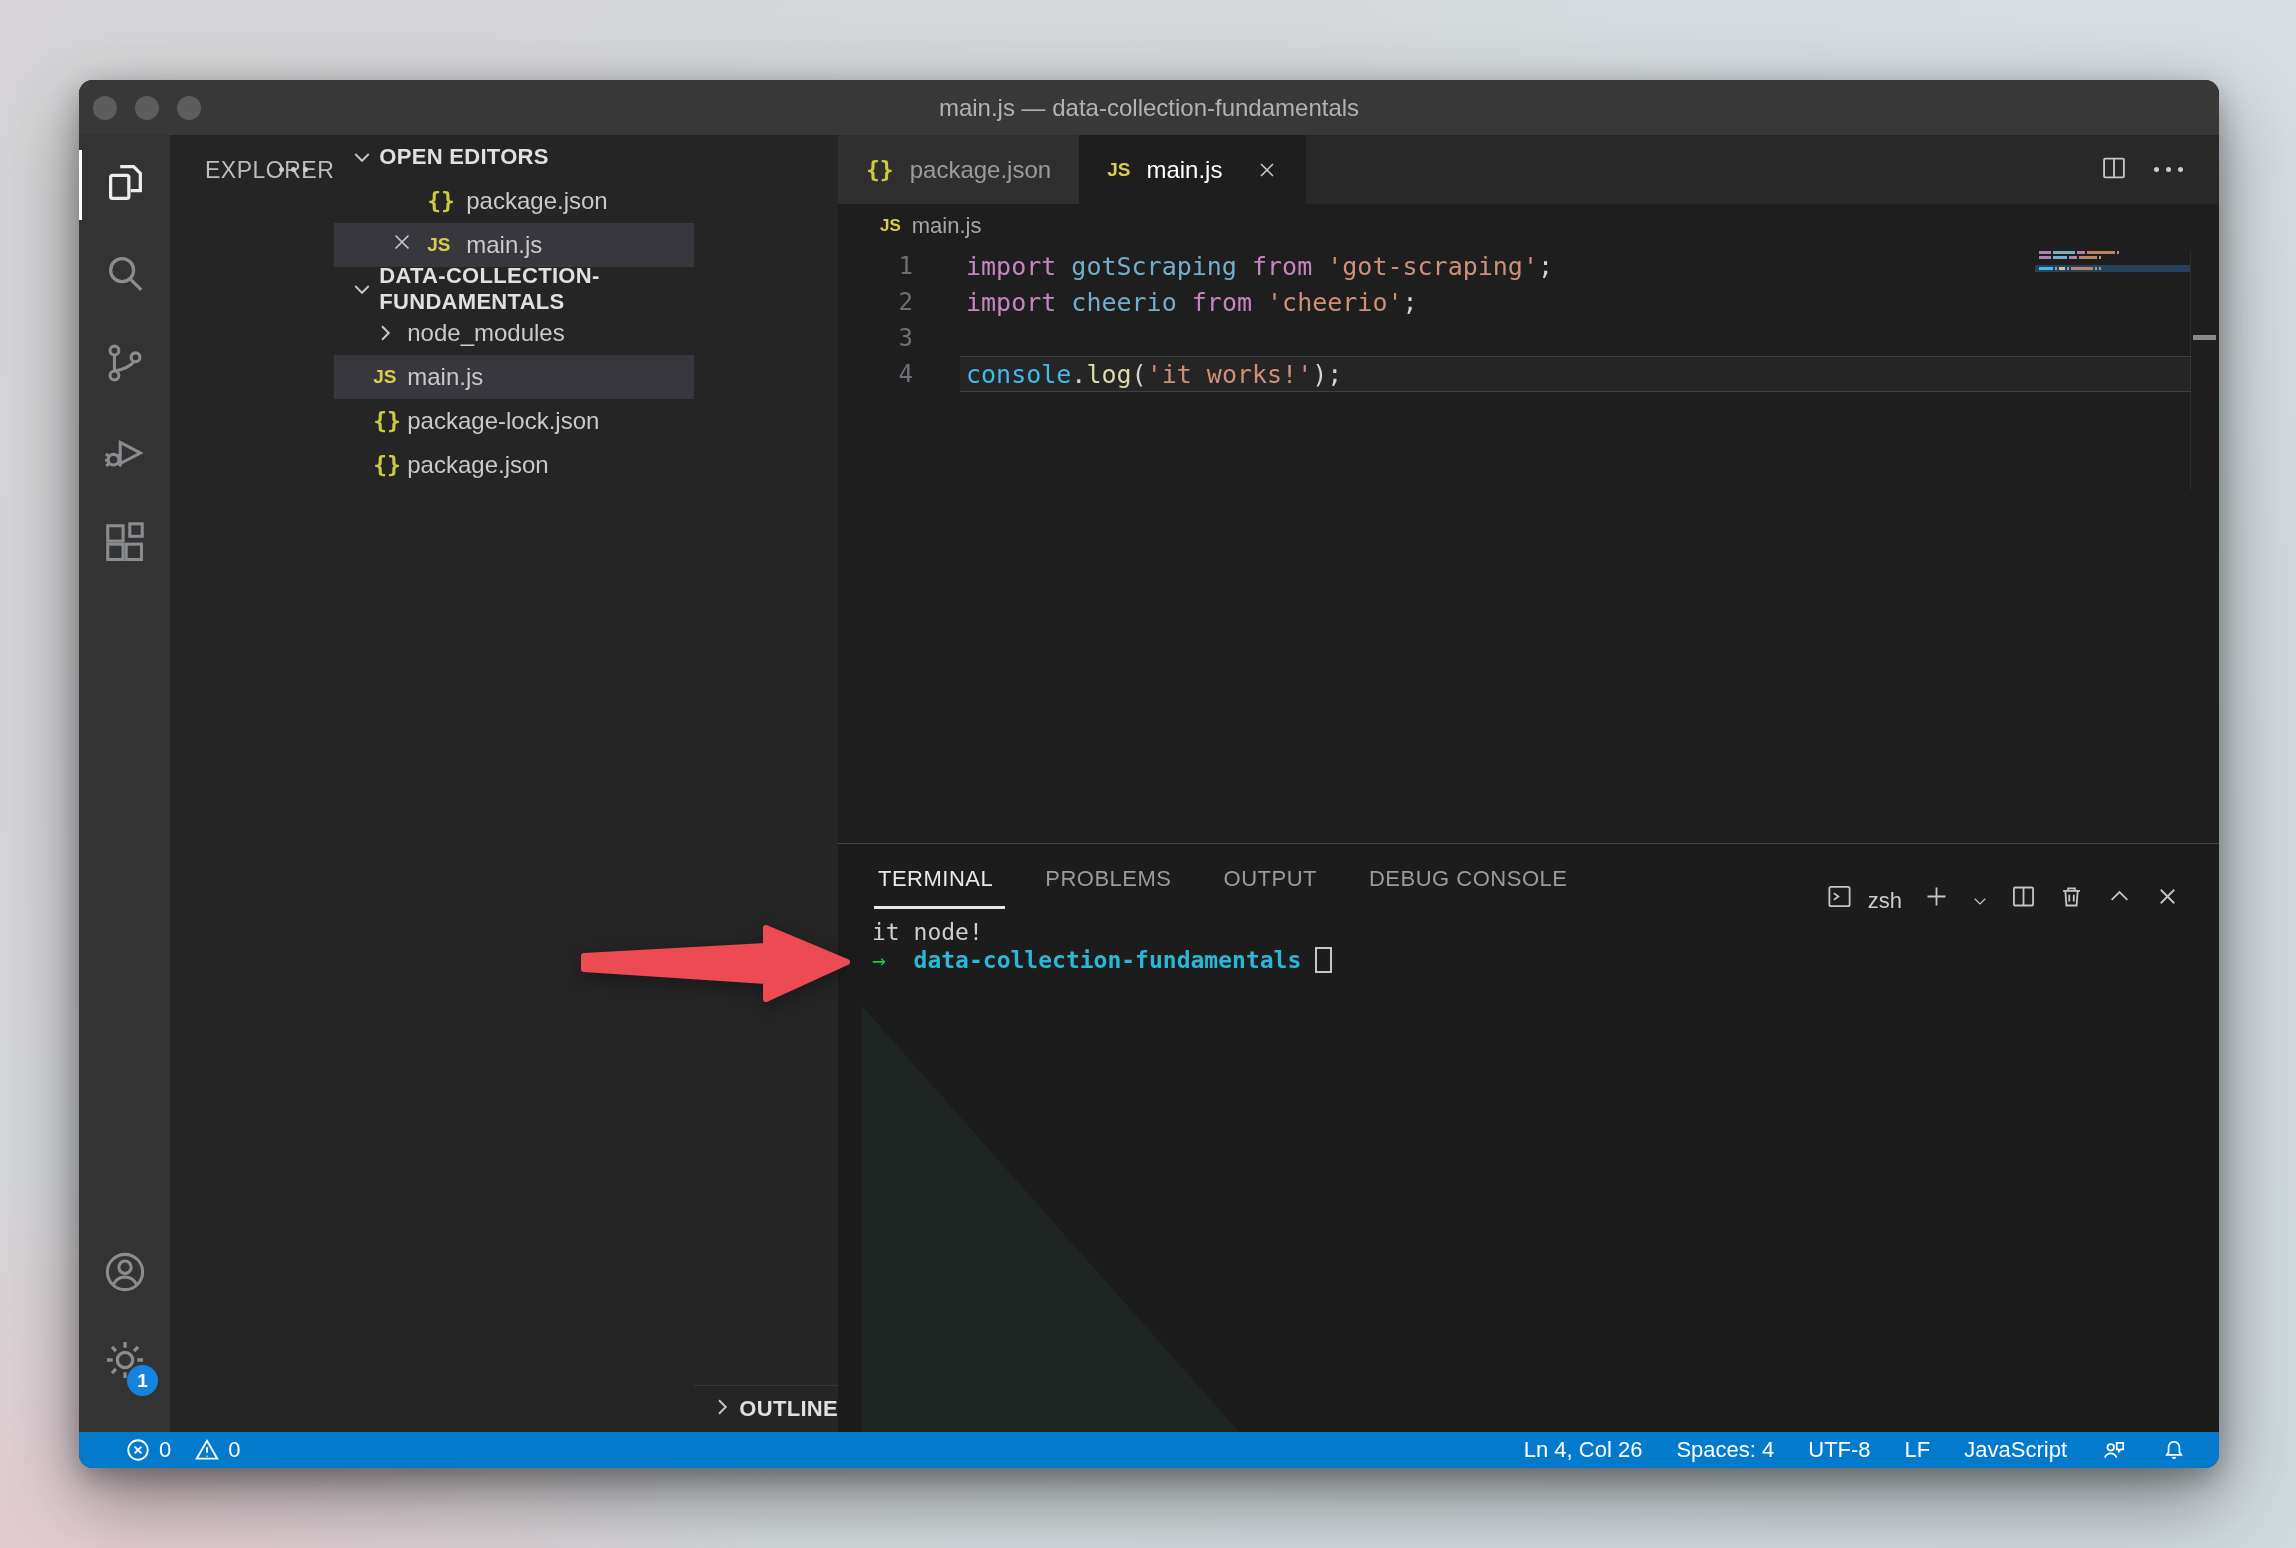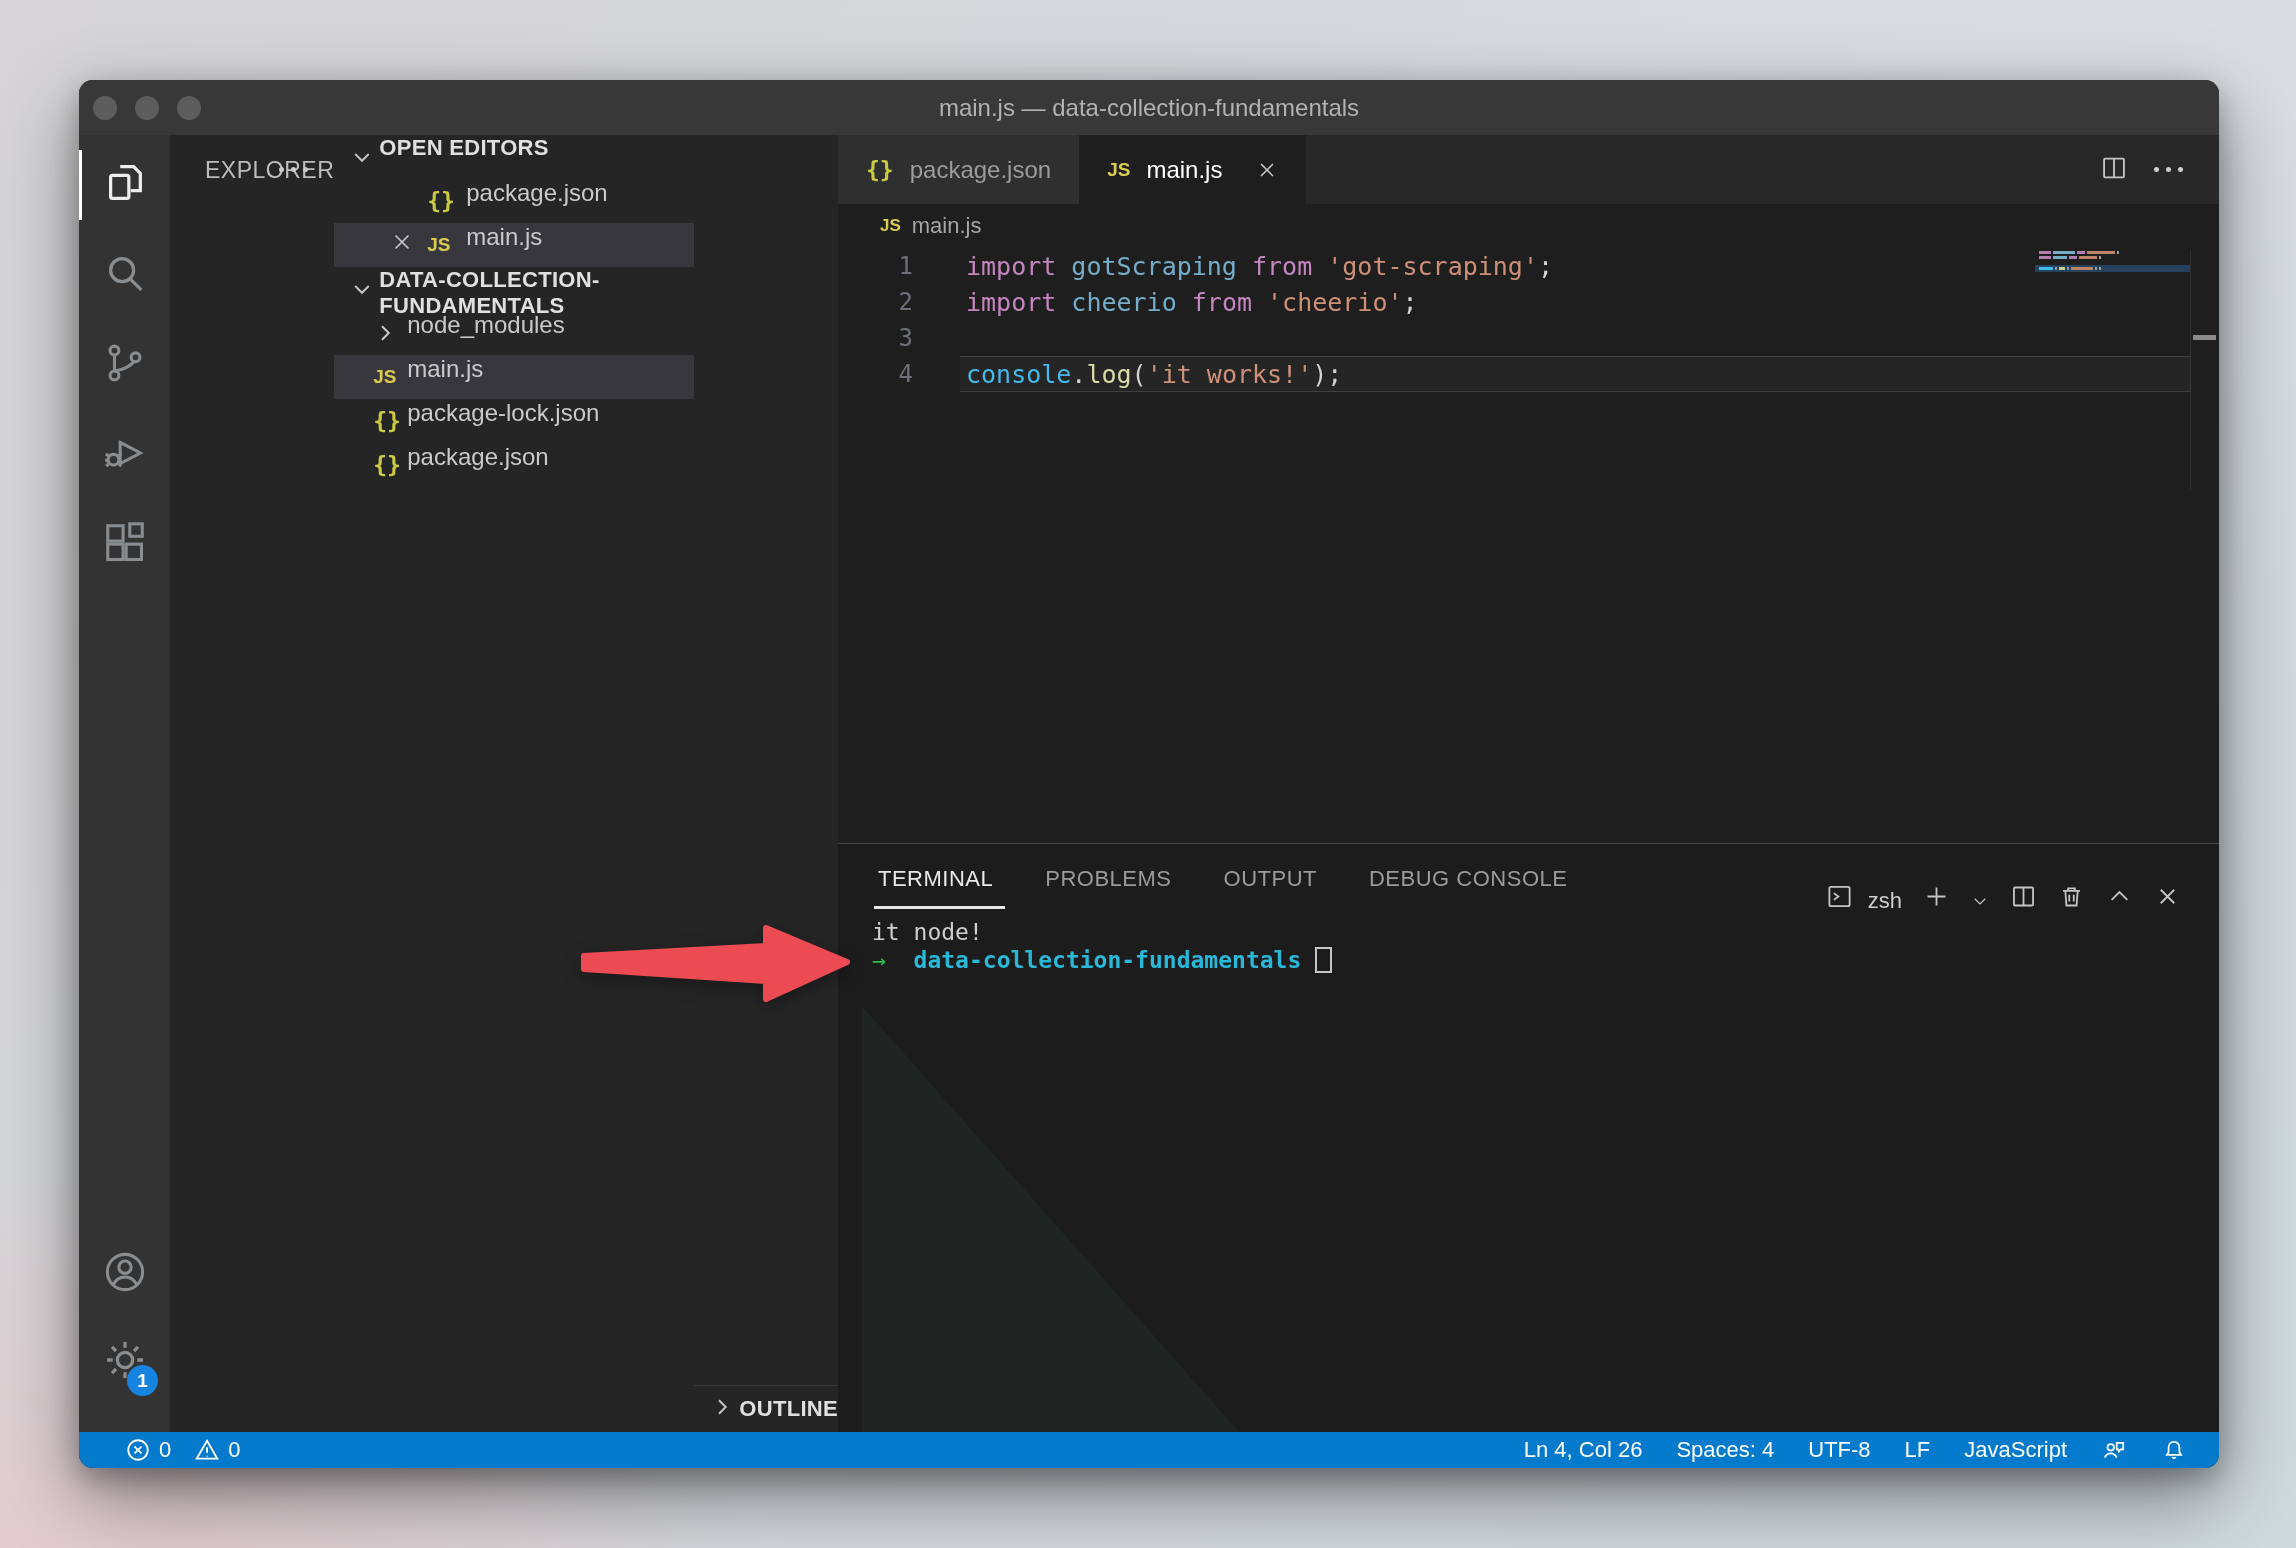--- a/index.html
+++ b/index.html
@@ -45,21 +45,21 @@
     display:flex; align-items:center; justify-content:center;
   }
 
   
   .sidebar{ width:668px; flex:none; background:#252526; display:flex; flex-direction:row; position:relative; }
   .sb-header{ height:71px; flex:none; position:relative; display:flex; align-items:center; padding-left:35px; }
   .sb-title{ color:#BDBDBD; font-size:23px; letter-spacing:.5px; }
   .dots{ position:absolute; right:26px; top:32px; display:flex; gap:7px; }
   .dots i{ width:5px; height:5px; border-radius:50%; background:#CCCCCC; }
   .tree{ flex:1; min-height:0; }
-  .tree-row{ height:44px; position:relative; display:flex; align-items:flex-start; color:#CACACA; font-size:24px; }
+  .tree-row{ height:44px; position:relative; display:flex; align-items:center; color:#CACACA; font-size:24px; }
   .tree-row.selected{ background:#37373D; }
   .sec-chev{ position:absolute; left:16px; top:50%; transform:translateY(-50%); color:#C5C5C5; }
   .sec-label{ padding-left:45px; font-weight:bold; font-size:22px; color:#E0E0E0; letter-spacing:.3px; }
   .row-close{ position:absolute; left:56px; top:50%; transform:translateY(-50%); color:#C5C5C5; }
   .row-icon-open{ position:absolute; left:93px; top:50%; transform:translateY(-50%); }
   .row-icon-tree{ position:absolute; left:39px; top:50%; transform:translateY(-50%); }
   .lbl-open{ padding-left:132px; }
   .lbl-tree{ padding-left:73px; }
   .chev{ display:inline-flex; }
   .chev svg, .row-close svg{ width:24px; height:24px; }

